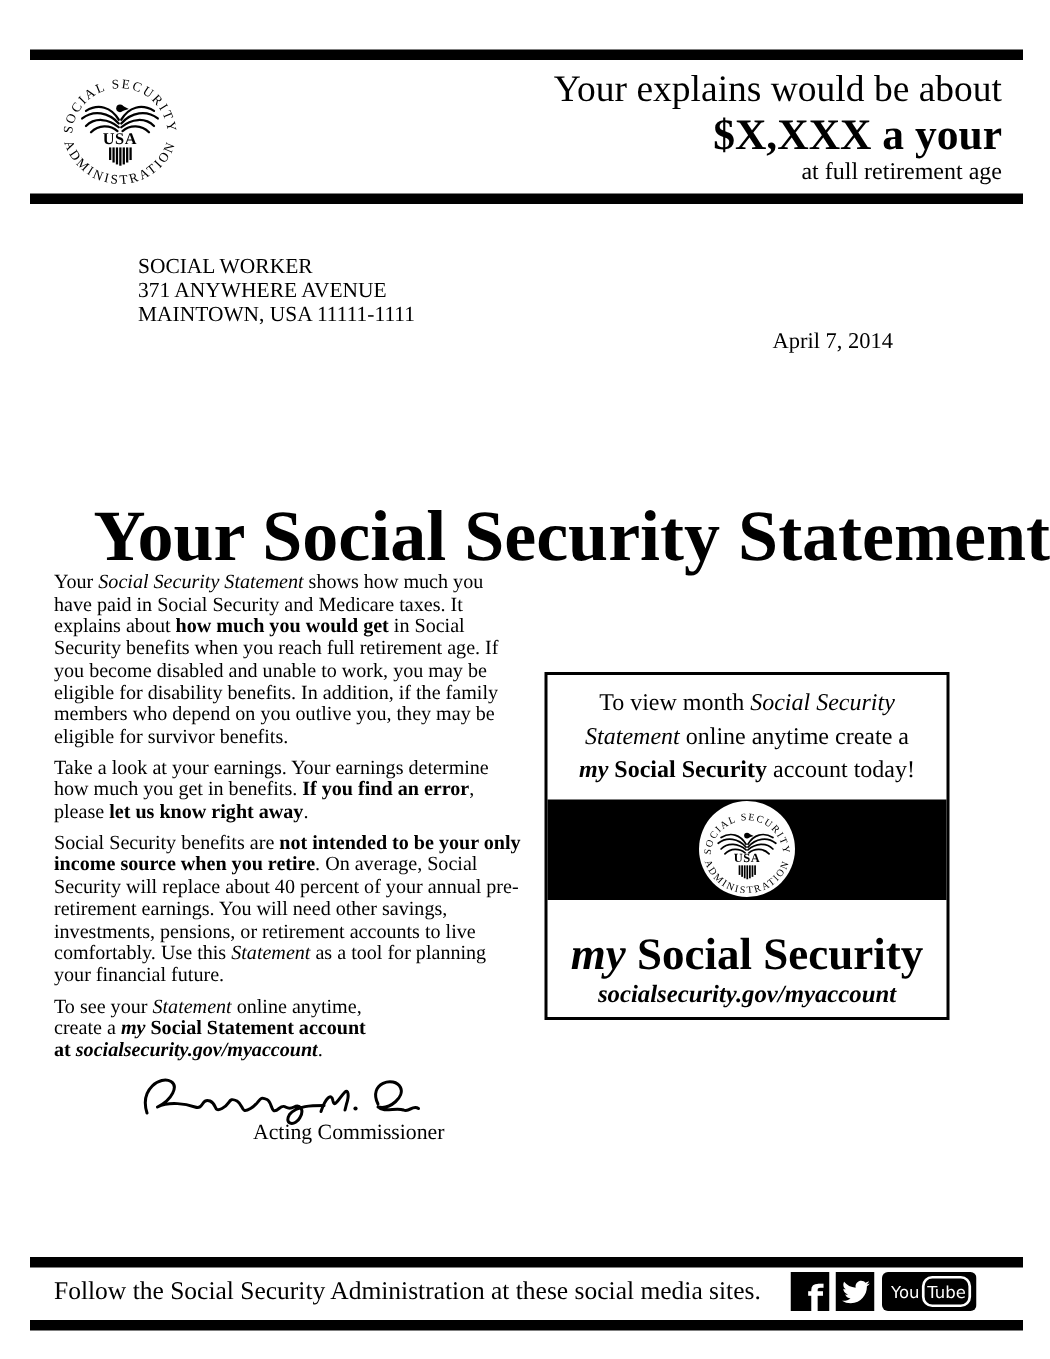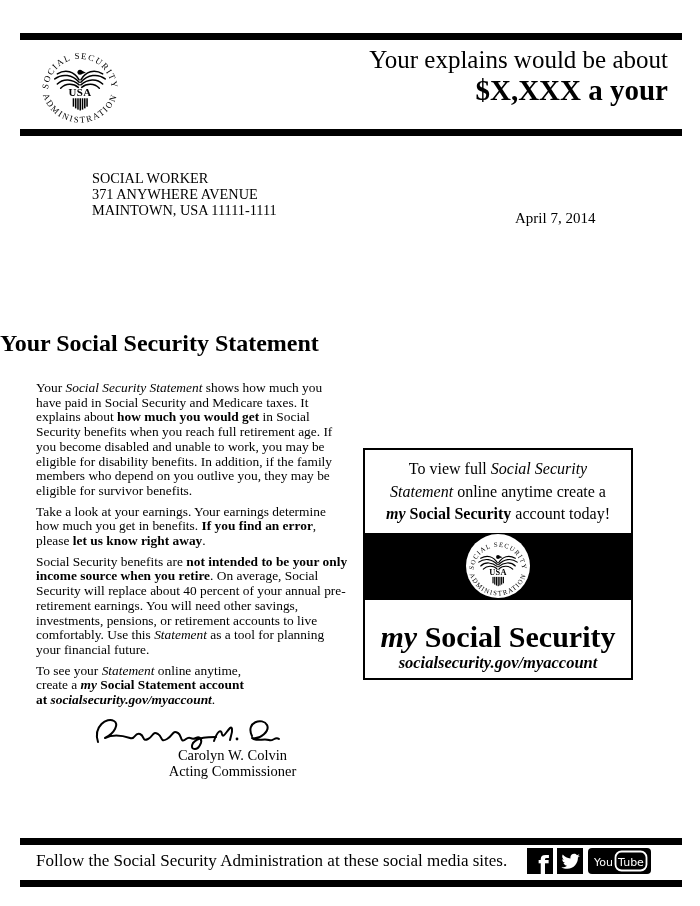--- a/index.html
+++ b/index.html
@@ -11,25 +11,25 @@
 
   
   .seal-header{position:absolute;left:38px;top:42px;width:84px;height:84px;}
   .header-text{position:absolute;right:32px;top:45px;text-align:right;}
   .header-text .l1{font-size:25px;line-height:29px;}
   .header-text .l2{font-size:29px;line-height:32px;font-weight:700;}
   .header-text .l3{font-size:16px;line-height:18px;}
 
   
   .address{position:absolute;left:92px;top:171px;font-size:14.3px;line-height:15.8px;}
-  .date{position:absolute;left:515px;top:210px;font-size:15px;}
+  .date{position:absolute;left:515px;top:220px;font-size:15px;}
 
   
-  .title{position:absolute;left:0;top:330px;width:700px;text-align:left;
-         font-size:24px;font-weight:700;}
+  .title{position:absolute;left:0;top:330px;width:700px;text-align:right;
+         font-size:48px;font-weight:700;}
   .left-col{position:absolute;left:36px;top:381px;width:314px;
             font-size:13.4px;line-height:14.7px;}
   .left-col p{margin:0 0 6px 0;}
 
   
   .promo{position:absolute;left:363px;top:448px;width:266px;border:2px solid #000;background:#fff;}
   .promo-intro{padding:8px 4px 7px 4px;text-align:center;font-size:16px;line-height:22.5px;}
   .promo-band{height:67px;background:#000;display:flex;align-items:center;justify-content:center;}
   .promo-band svg{width:64px;height:64px;}
   .promo-brand{text-align:center;font-size:30px;line-height:33px;margin-top:20px;}
@@ -88,40 +88,41 @@
         <rect x="49.4" y="67" width="1.8" height="14.5"></rect>
       <rect x="52.1" y="67" width="1.8" height="13.5"></rect>
         <rect x="54.8" y="67" width="1.8" height="12"></rect>
       <rect x="57.5" y="67" width="1.8" height="10"></rect>
     </g>
   </svg>
 
   <div class="header-text">
     <div class="l1">Your explains would be about</div>
     <div class="l2">$X,XXX a your</div>
+    <div class="l3">at full retirement age</div>
   </div>
 
   <div class="address">
     <div>SOCIAL WORKER</div>
     <div>371 ANYWHERE AVENUE</div>
     <div>MAINTOWN, USA 11111-1111</div>
   </div>
   <div class="date">April 7, 2014</div>
 
   <div class="title">Your Social Security Statement</div>
 
   <div class="left-col">
     <p><span>Your </span><span class="i">Social Security Statement</span><span> shows how much you have paid in Social Security and Medicare taxes. It explains about </span><span class="b">how much you would get</span><span> in Social Security benefits when you reach full retirement age. If you become disabled and unable to work, you may be eligible for disability benefits. In addition, if the family members who depend on you outlive you, they may be eligible for survivor benefits.</span></p>
     <p><span>Take a look at your earnings. Your earnings determine how much you get in benefits. </span><span class="b">If you find an error</span><span>, please </span><span class="b">let us know right away</span><span>.</span></p>
     <p><span>Social Security benefits are </span><span class="b">not intended to be your only income source when you retire</span><span>. On average, Social Security will replace about 40 percent of your annual pre-retirement earnings. You will need other savings, investments, pensions, or retirement accounts to live comfortably. Use this </span><span class="i">Statement</span><span> as a tool for planning your financial future.</span></p>
     <p><span>To see your </span><span class="i">Statement</span><span> online anytime,</span><br><span>create a </span><span class="b i">my</span><span class="b"> Social Statement account</span><br><span class="b">at </span><span class="b i">socialsecurity.gov/myaccount</span><span>.</span></p>
   </div>
 
   <div class="promo">
-    <div class="promo-intro"><span>To view full </span><span class="i">Social Security</span><br><span class="i">Statement</span><span> online anytime create a</span><br><span class="b i">my</span><span class="b"> Social Security</span><span> account today!</span></div>
+    <div class="promo-intro"><span>To view month </span><span class="i">Social Security</span><br><span class="i">Statement</span><span> online anytime create a</span><br><span class="b i">my</span><span class="b"> Social Security</span><span> account today!</span></div>
     <div class="promo-band">
       <svg viewBox="0 0 100 100">
         <defs>
           <path id="sb-top" d="M 12,58 A 38,38 0 1 1 88,58" fill="none"></path>
           <path id="sb-bot" d="M 4,50 A 46,46 0 0 0 96,50" fill="none"></path>
         </defs>
         <circle cx="50" cy="50" r="50" fill="#fff"></circle>
         <text class="seal-arc" fill="#000"><textPath href="#sb-top" startOffset="50%" text-anchor="middle">SOCIAL SECURITY</textPath></text>
         <text class="seal-arc2" fill="#000"><textPath href="#sb-bot" startOffset="50%" text-anchor="middle">ADMINISTRATION</textPath></text>
         <g stroke="#000" stroke-width="1.8" fill="none" stroke-linecap="round">
@@ -154,21 +155,20 @@
 
   <svg class="sig-svg" viewBox="0 0 192 40">
     <g stroke="#000" stroke-width="2" fill="none" stroke-linecap="round" stroke-linejoin="round">
       <path d="M8,29 C3,13 17,4 24,8 C29,11 25,20 15,25 C23,21 34,23 40,25 C46,27 44,19 50,21 C55,23 52,29 58,26 C64,23 62,18 68,21 C73,24 70,30 77,26 C84,22 82,17 88,20 C92,22 90,31 96,26 C101,22 100,28 106,25 C110,23 113,27 110,32 C107,38 99,37 103,30 C108,24 118,24 126,24"></path>
       <path d="M124,28 C127,19 131,15 132,21 C133,26 136,19 140,15 C142,13 143,17 141,23 L140,27"></path>
       <circle cx="147" cy="26" r="1.4" fill="#000" stroke="none"></circle>
       <path d="M162,23 C155,9 173,4 177,12 C180,18 170,27 162,25 C166,29 174,25 179,27 C183,29 185,23 189,26"></path>
     </g>
   </svg>
   <div class="sig-text">
-    <div>Carolyn W. Colvin</div>
     <div>Acting Commissioner</div>
   </div>
 
   <div class="rule" style="top:838px;"></div>
   <div class="rule" style="top:880px;"></div>
   <div class="footer-text">Follow the Social Security Administration at these social media sites.</div>
 
   <svg class="soc soc-fb" width="26" height="26" viewBox="0 0 26 26">
     <rect width="26" height="26" fill="#000"></rect>
     <text x="16.5" y="26" text-anchor="middle" fill="#fff" font-family="DejaVu Sans, sans-serif" font-weight="bold" font-size="24">f</text>

